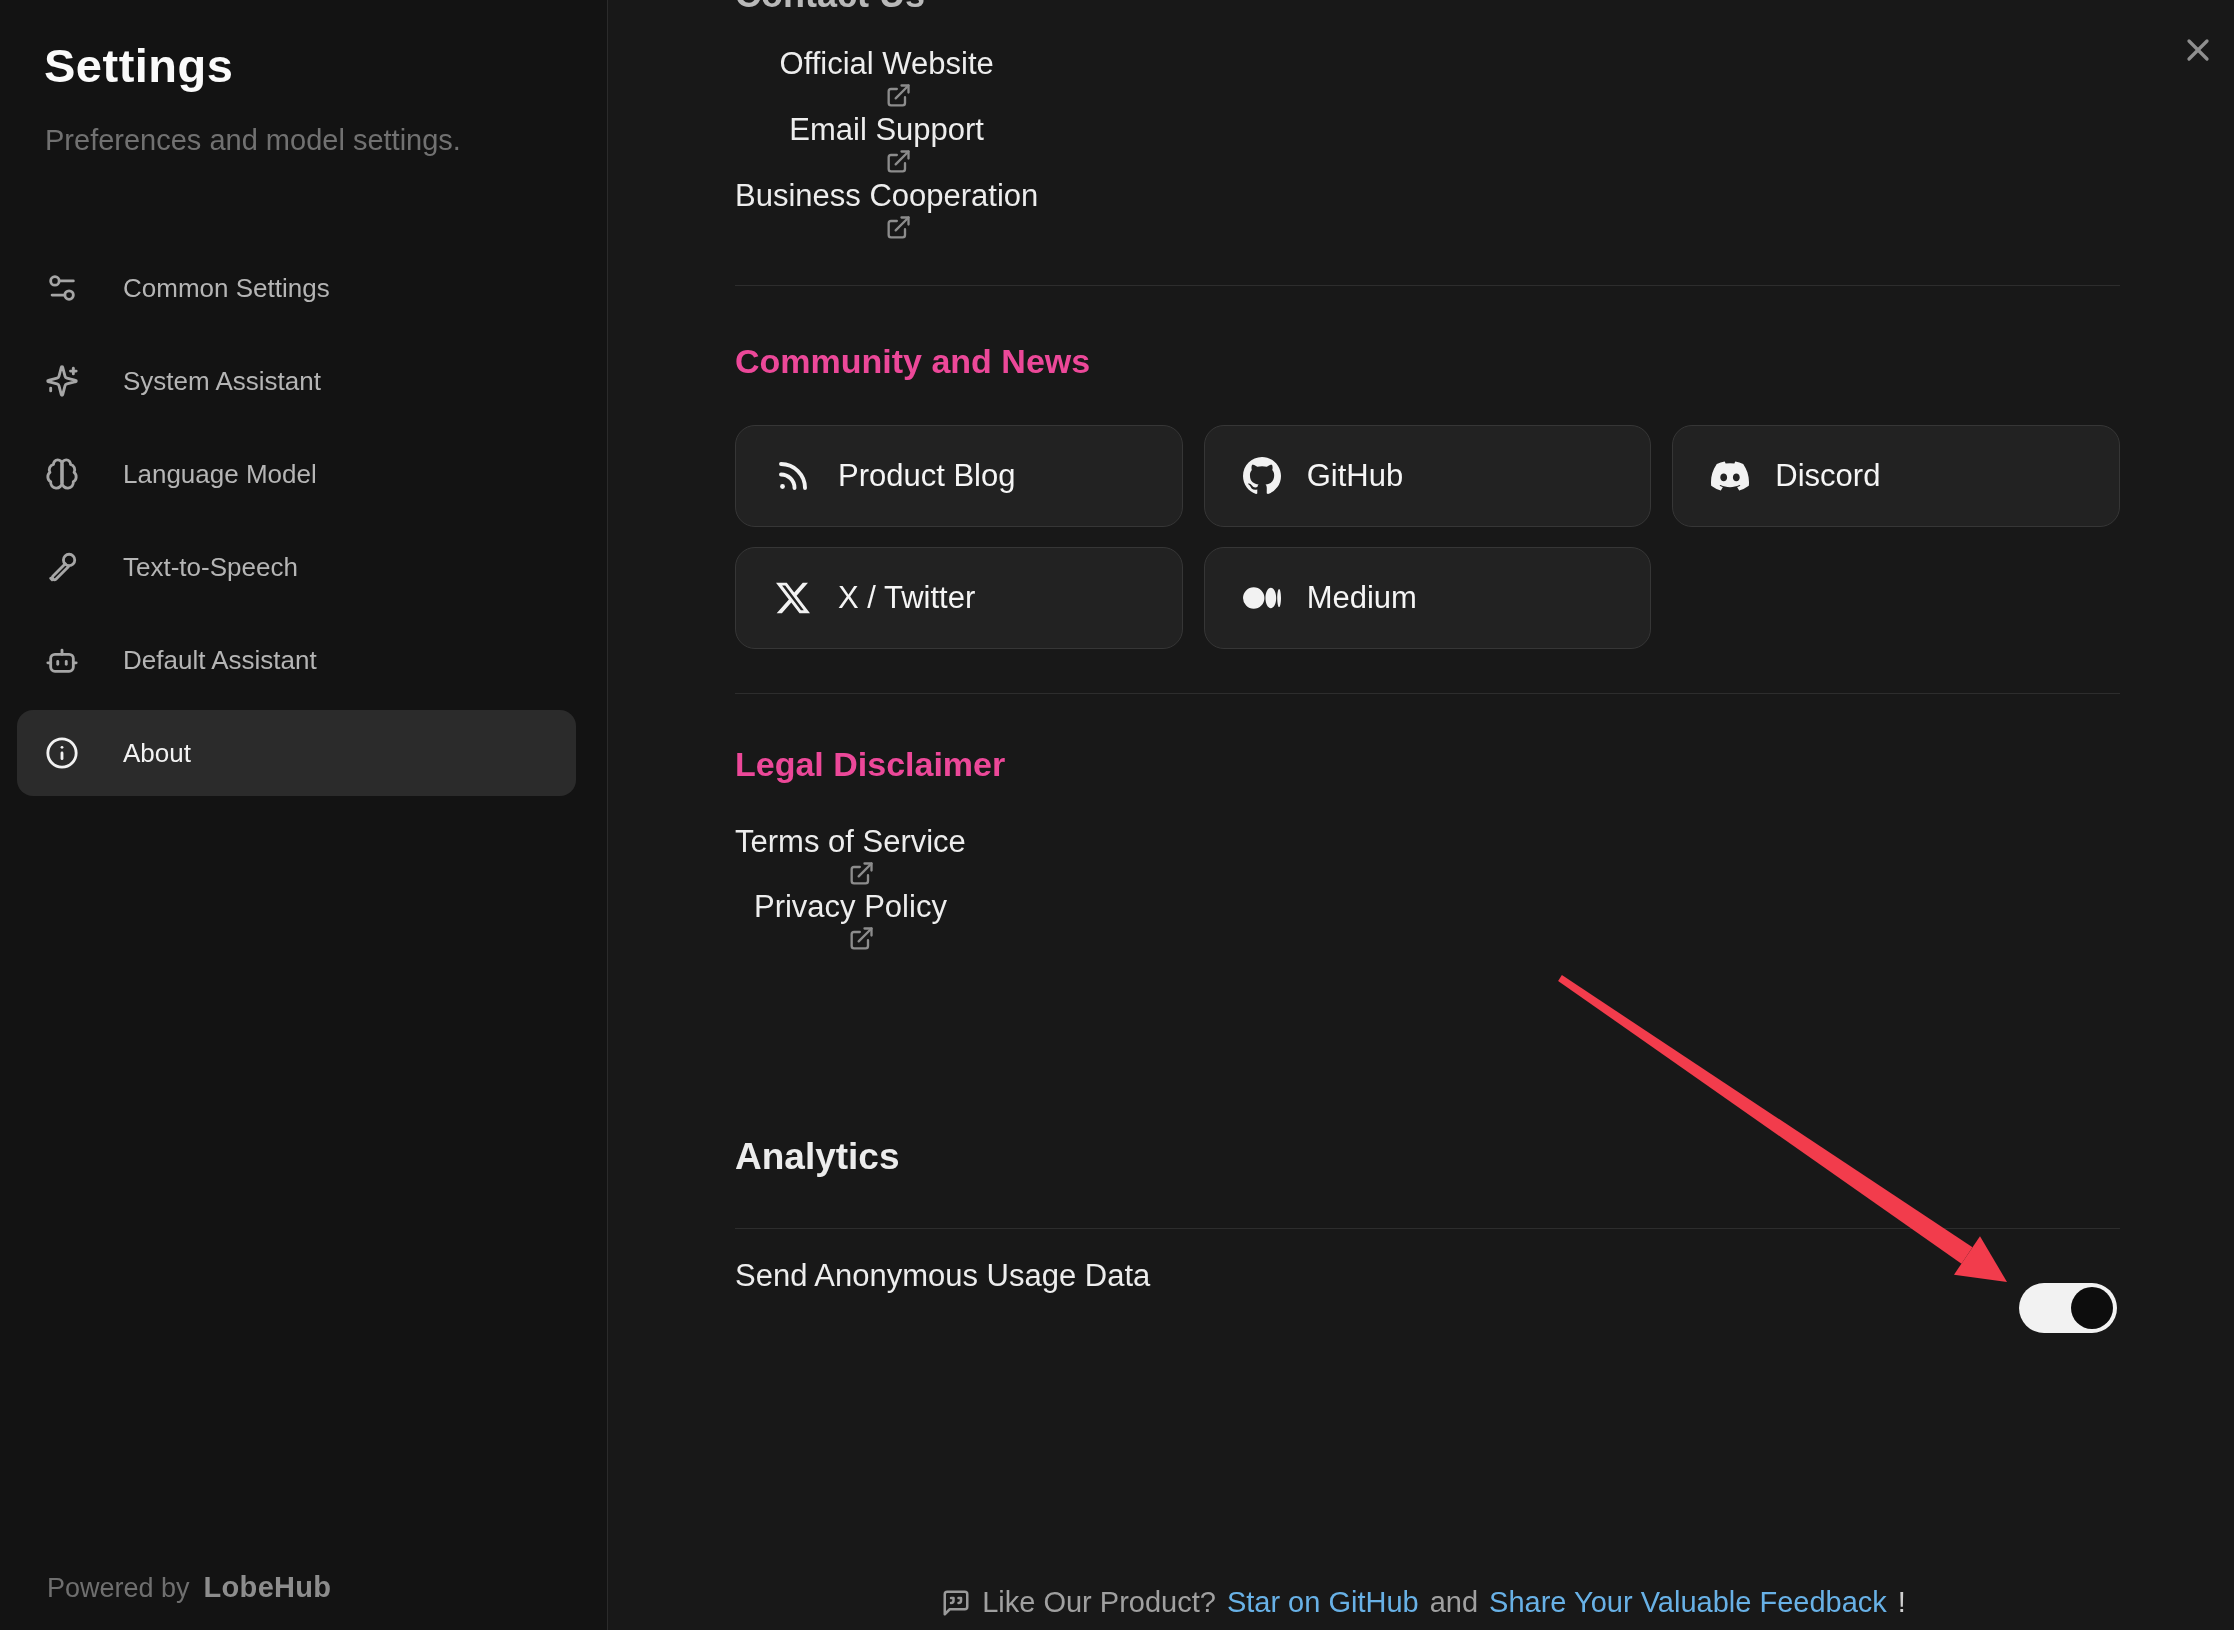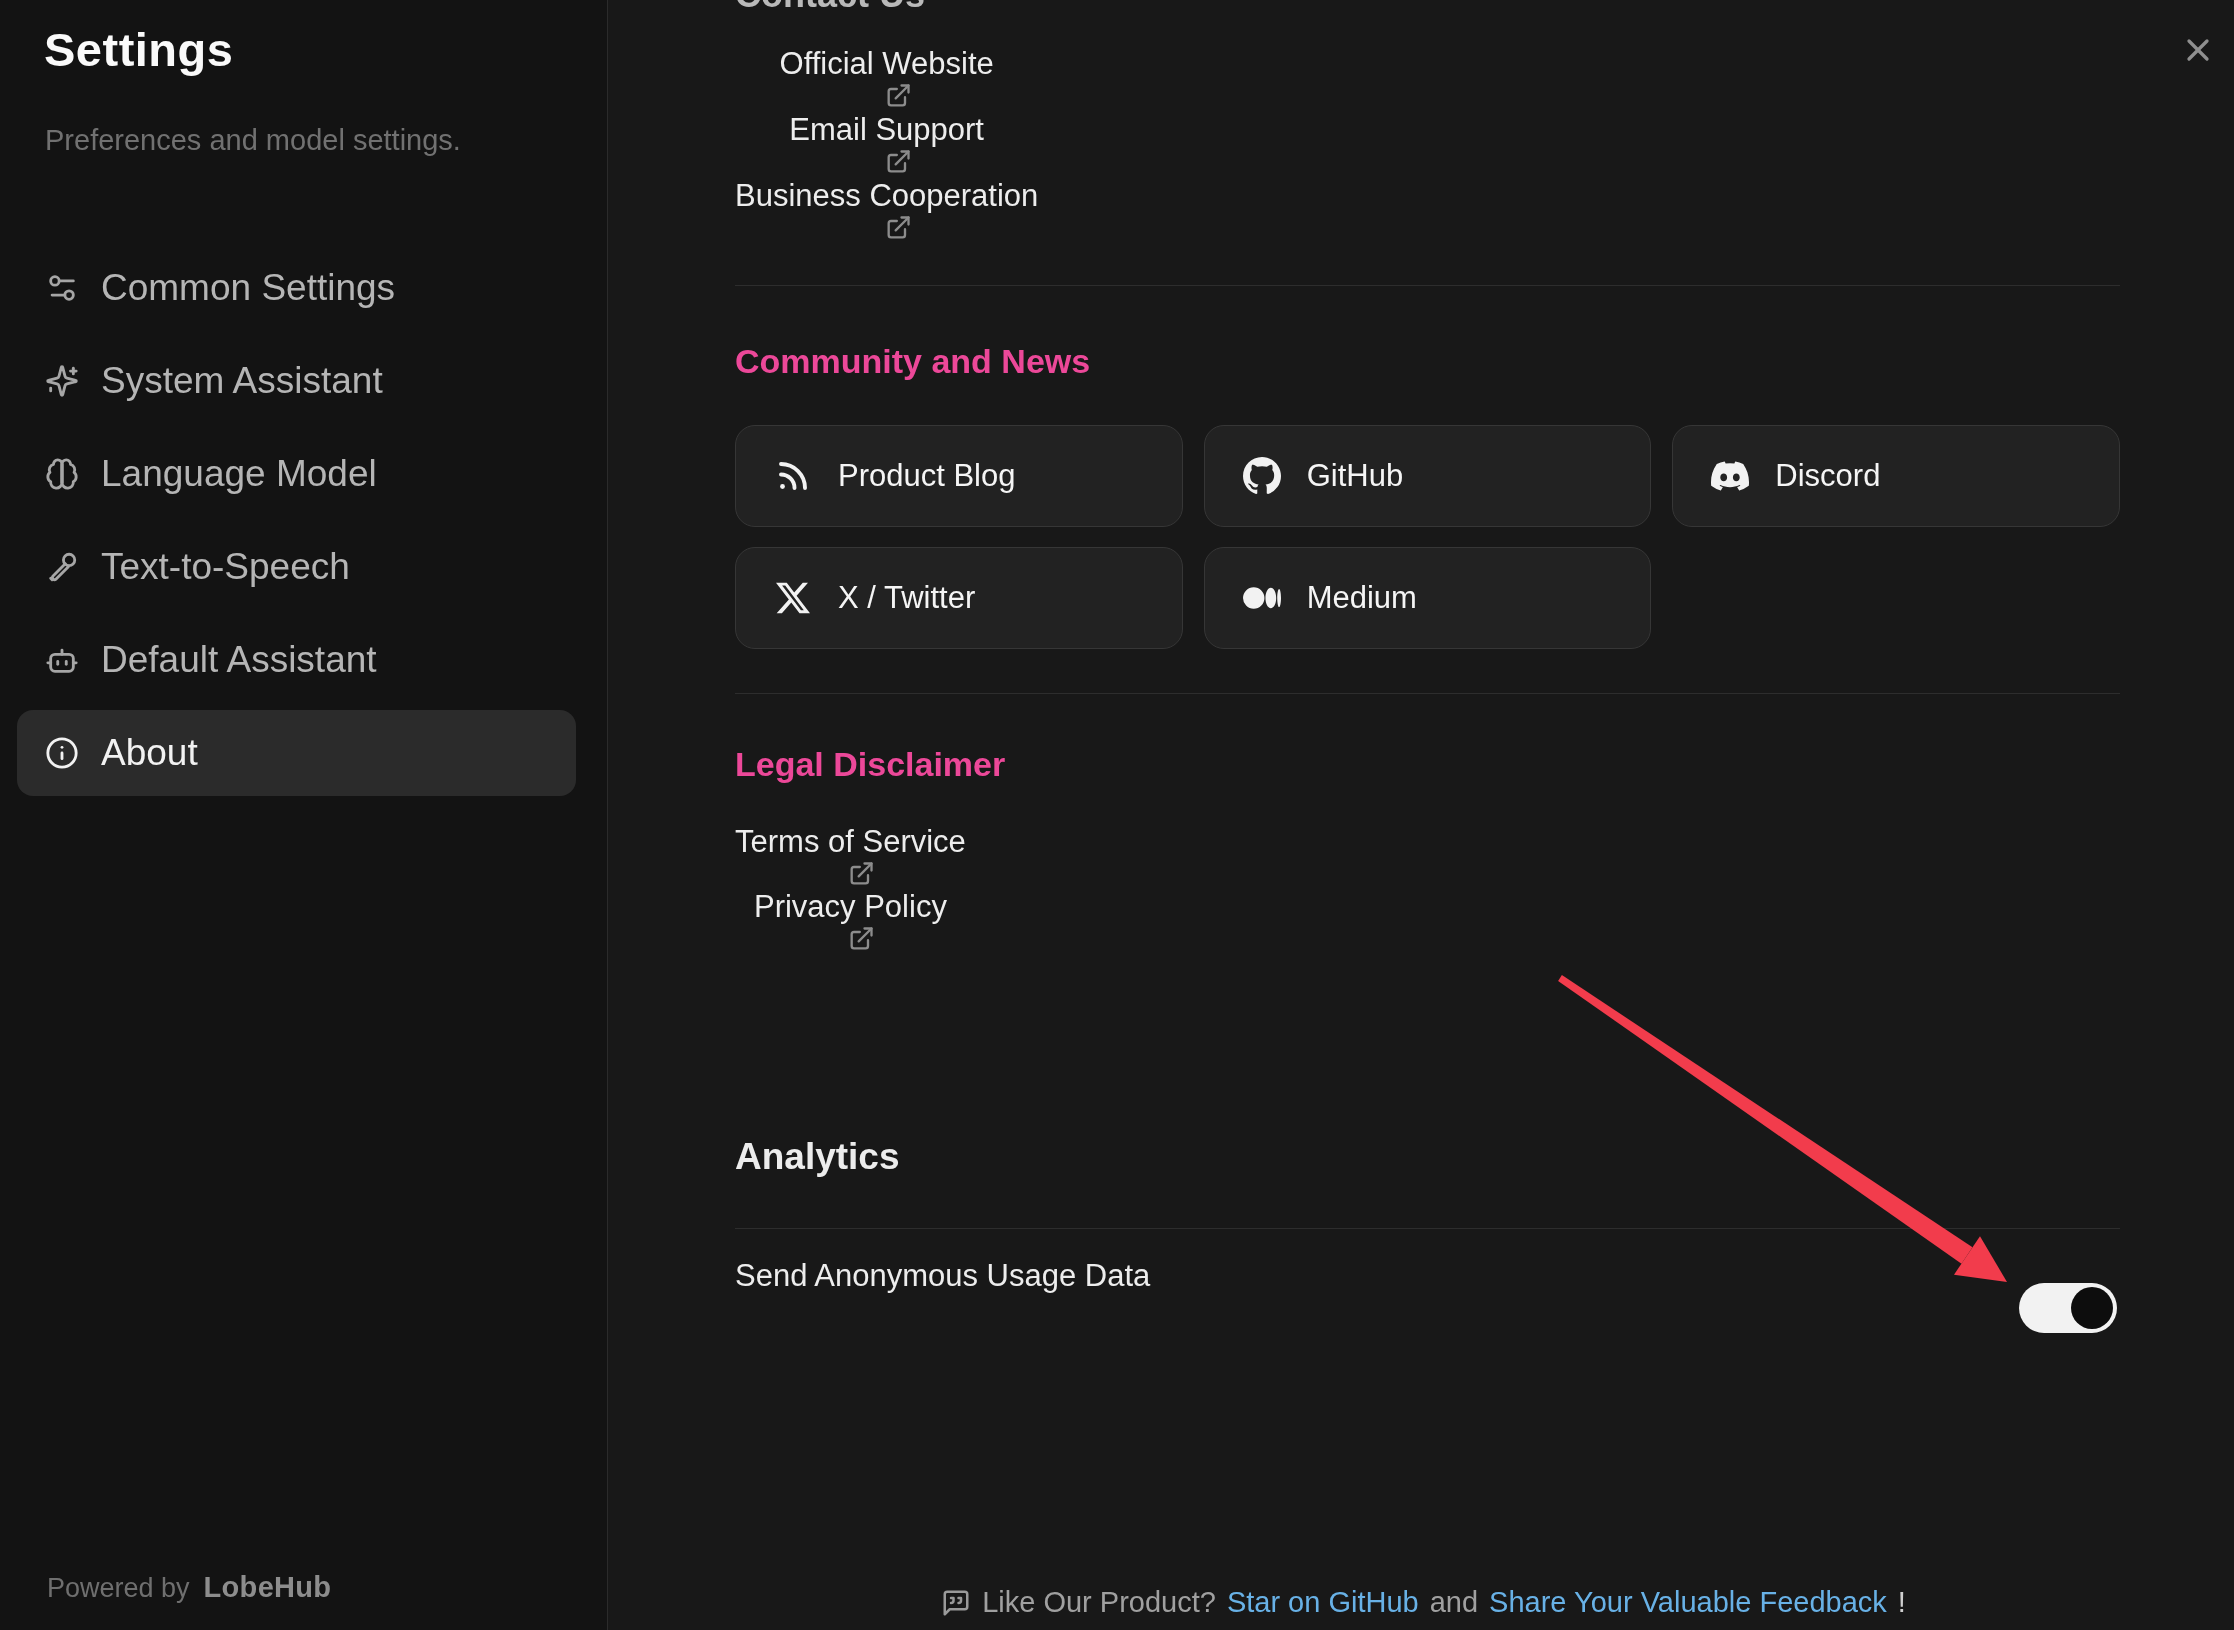--- a/index.html
+++ b/index.html
@@ -1,26 +1,26 @@
 <!DOCTYPE html>
 <html><head>
 <meta charset="utf-8">
 <style>
   * { margin:0; padding:0; box-sizing:border-box; }
   html,body { width:2234px; height:1630px; background:#181818; font-family:"Liberation Sans", sans-serif; }
   .stage { position:relative; width:2234px; height:1630px; overflow:hidden; background:#181818; color:#ededed; }
 
   
   .sidebar { position:absolute; left:0; top:0; width:608px; height:1630px; background:#131313; border-right:1px solid #2b2b2b; }
-  .sb-title { position:absolute; left:44px; top:22px; font-size:47px; font-weight:700; color:#fafafa; letter-spacing:.5px; }
+  .sb-title { position:absolute; left:44px; top:38px; font-size:47px; font-weight:700; color:#fafafa; letter-spacing:.5px; }
   .sb-subtitle { position:absolute; left:45px; top:124px; font-size:29px; color:#717171; }
   .nav { position:absolute; left:17px; right:31px; top:245px; }
   .nav-item { position:relative; display:flex; align-items:center; height:86px; margin-bottom:7px; padding-left:27px; border-radius:16px; color:#b5b5b5; cursor:pointer; }
   .nav-item .nicon { width:36px; height:36px; display:flex; align-items:center; justify-content:center; color:#a6a6a6; flex:0 0 36px; }
-  .nav-item .nlabel { margin-left:21px; font-size:37px; }
+  .nav-item .nlabel { margin-left:43px; font-size:26px; }
   .nav-item.active { background:#2b2b2b; color:#f2f2f2; }
   .nav-item.active .nicon { color:#f2f2f2; }
   .powered { position:absolute; left:47px; bottom:26px; font-size:27px; color:#6f6f6f; display:flex; align-items:baseline; gap:14px; }
   .powered b { font-size:29px; font-weight:700; color:#8d8d8d; letter-spacing:.3px; cursor:pointer; }
 
   
   .main { position:absolute; left:609px; top:0; right:0; bottom:0; background:#181818; overflow:hidden; }
   .content { position:absolute; left:126px; top:0; width:1385px; height:100%; }
   .cut-heading { position:absolute; left:0; top:-26px; font-size:36px; font-weight:700; color:#b9b9b9; }
   .divider { position:absolute; left:0; width:1385px; height:1px; background:#2d2d2d; }

